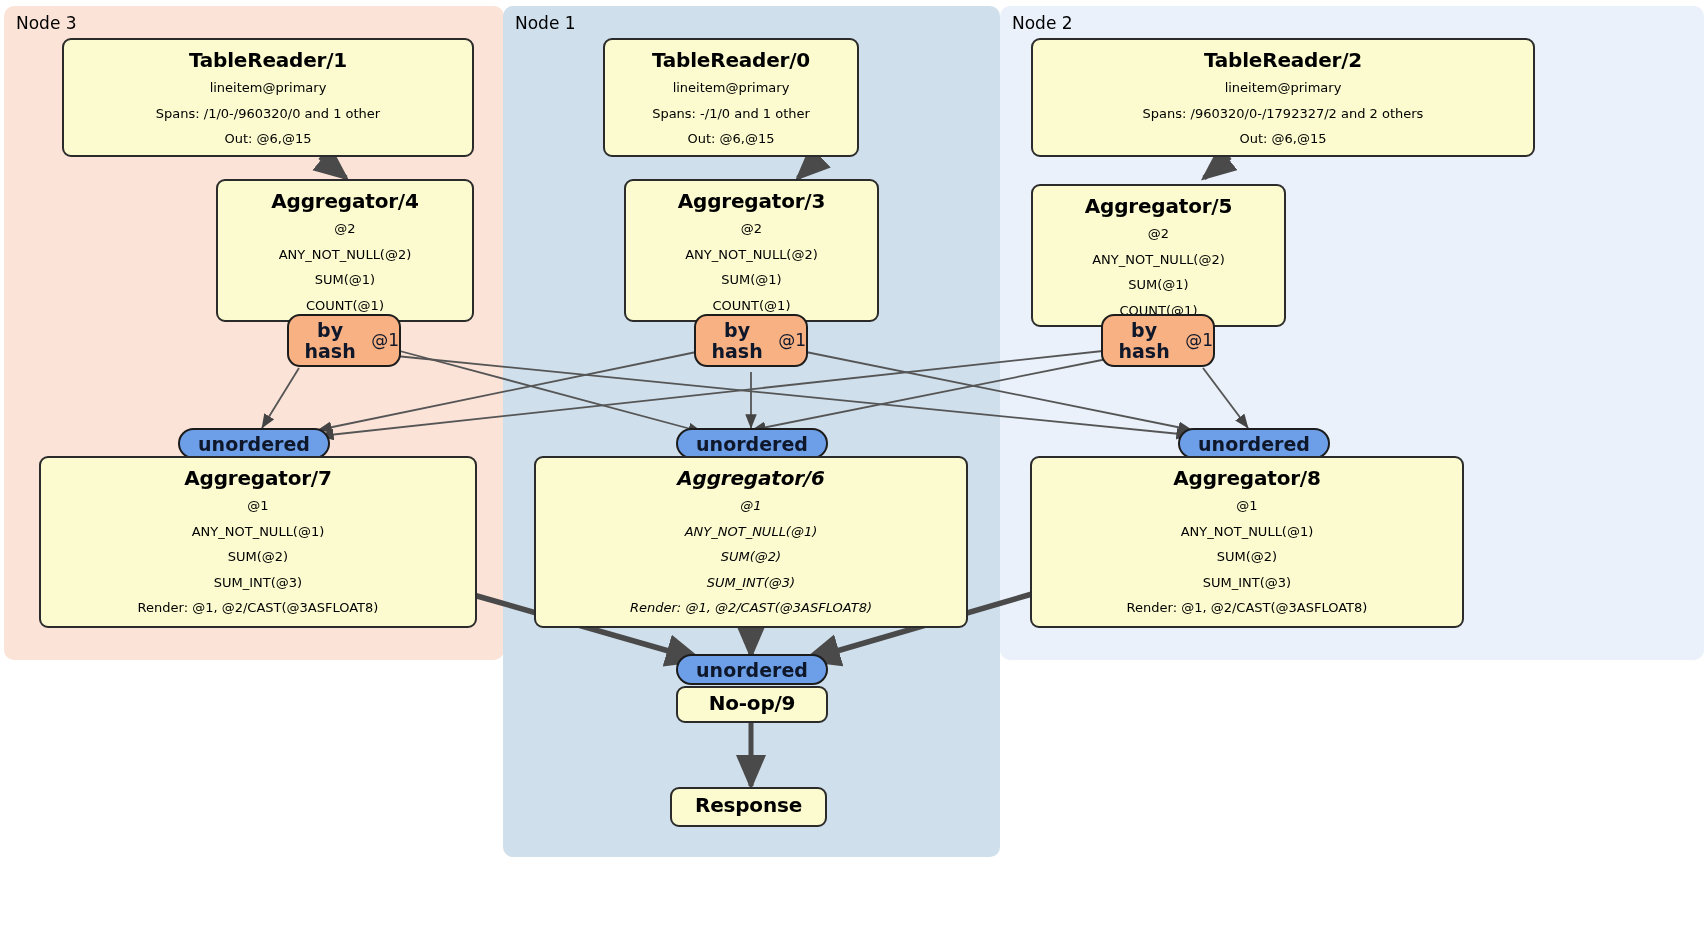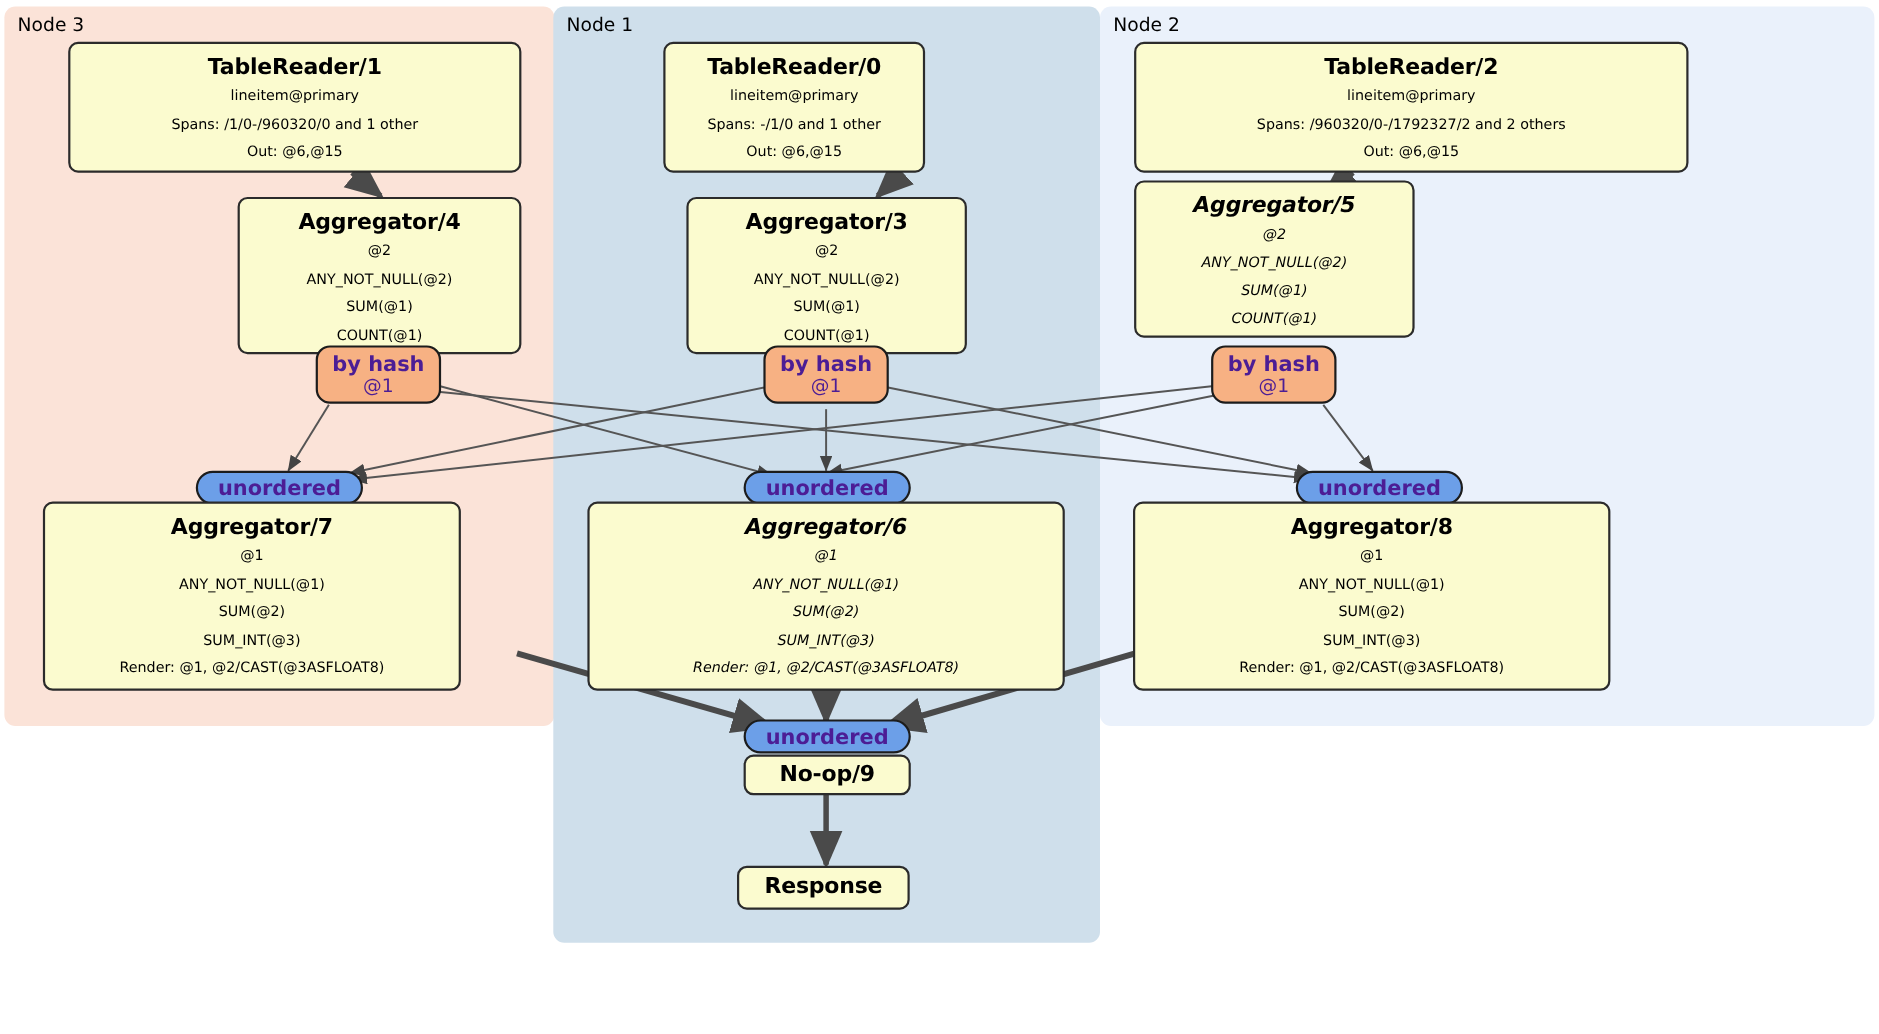--- a/index.html
+++ b/index.html
@@ -48,23 +48,23 @@
     letter-spacing: -0.2px;
   }
   .proc-line { font-size: 13px; line-height: 25.5px; white-space: nowrap; }
   .pill {
     position: absolute;
     box-sizing: border-box;
     border: 2px solid #1c1c1c;
     border-radius: 16px;
     text-align: center;
     font-weight: bold;
-    color: #4c1d95;
+    color: #0f172a;
     display: flex;
-    flex-direction: column;
+    flex-direction: row;
     align-items: center;
     justify-content: center;
   }
   .pill-hash {
     background: #f7b183;
     border-radius: 13px;
   }
   .pill-hash .pill-main { font-size: 19px; line-height: 21px; font-weight: bold; }
   .pill-hash .pill-sub  { font-size: 17px; line-height: 19px; font-weight: normal; }
   .pill-unordered {
@@ -142,21 +142,21 @@
     </g>
   </svg>
 
   <div class="proc-box" style="left:62px; top:38px; width:412px; height:119px;">
     <div class="proc-title">TableReader/1</div>
     <div class="proc-line">lineitem@primary</div>
     <div class="proc-line">Spans: /1/0-/960320/0 and 1 other</div>
     <div class="proc-line">Out: @6,@15</div>
   </div>
 
-  <div class="proc-box" style="left:603px; top:38px; width:238px; height:119px;">
+  <div class="proc-box" style="left:603px; top:38px; width:256px; height:119px;">
     <div class="proc-title">TableReader/0</div>
     <div class="proc-line">lineitem@primary</div>
     <div class="proc-line">Spans: -/1/0 and 1 other</div>
     <div class="proc-line">Out: @6,@15</div>
   </div>
 
   <div class="proc-box" style="left:1031px; top:38px; width:504px; height:119px;">
     <div class="proc-title">TableReader/2</div>
     <div class="proc-line">lineitem@primary</div>
     <div class="proc-line">Spans: /960320/0-/1792327/2 and 2 others</div>
@@ -172,21 +172,21 @@
   </div>
 
   <div class="proc-box" style="left:624px; top:179px; width:255px; height:143px;">
     <div class="proc-title">Aggregator/3</div>
     <div class="proc-line">@2</div>
     <div class="proc-line">ANY_NOT_NULL(@2)</div>
     <div class="proc-line">SUM(@1)</div>
     <div class="proc-line">COUNT(@1)</div>
   </div>
 
-  <div class="proc-box" style="left:1031px; top:164px; width:255px; height:143px;font-style:italic;">
+  <div class="proc-box" style="left:1031px; top:184px; width:255px; height:143px;">
     <div class="proc-title">Aggregator/5</div>
     <div class="proc-line">@2</div>
     <div class="proc-line">ANY_NOT_NULL(@2)</div>
     <div class="proc-line">SUM(@1)</div>
     <div class="proc-line">COUNT(@1)</div>
   </div>
 
   <div class="pill pill-hash" style="left:287px; top:314px; width:114px; height:53px;">
     <span class="pill-main">by hash</span>
     <span class="pill-sub">@1</span>
@@ -207,21 +207,21 @@
   </div>
 
   <div class="pill pill-unordered" style="left:676px; top:428px; width:152px; height:31px;">
     <span>unordered</span>
   </div>
 
   <div class="pill pill-unordered" style="left:1178px; top:428px; width:152px; height:31px;">
     <span>unordered</span>
   </div>
 
-  <div class="proc-box" style="left:39px; top:456px; width:380px; height:172px;">
+  <div class="proc-box" style="left:39px; top:456px; width:438px; height:172px;">
     <div class="proc-title">Aggregator/7</div>
     <div class="proc-line">@1</div>
     <div class="proc-line">ANY_NOT_NULL(@1)</div>
     <div class="proc-line">SUM(@2)</div>
     <div class="proc-line">SUM_INT(@3)</div>
     <div class="proc-line">Render: @1, @2/CAST(@3ASFLOAT8)</div>
   </div>
 
   <div class="proc-box" style="left:534px; top:456px; width:434px; height:172px;font-style:italic;">
     <div class="proc-title">Aggregator/6</div>

